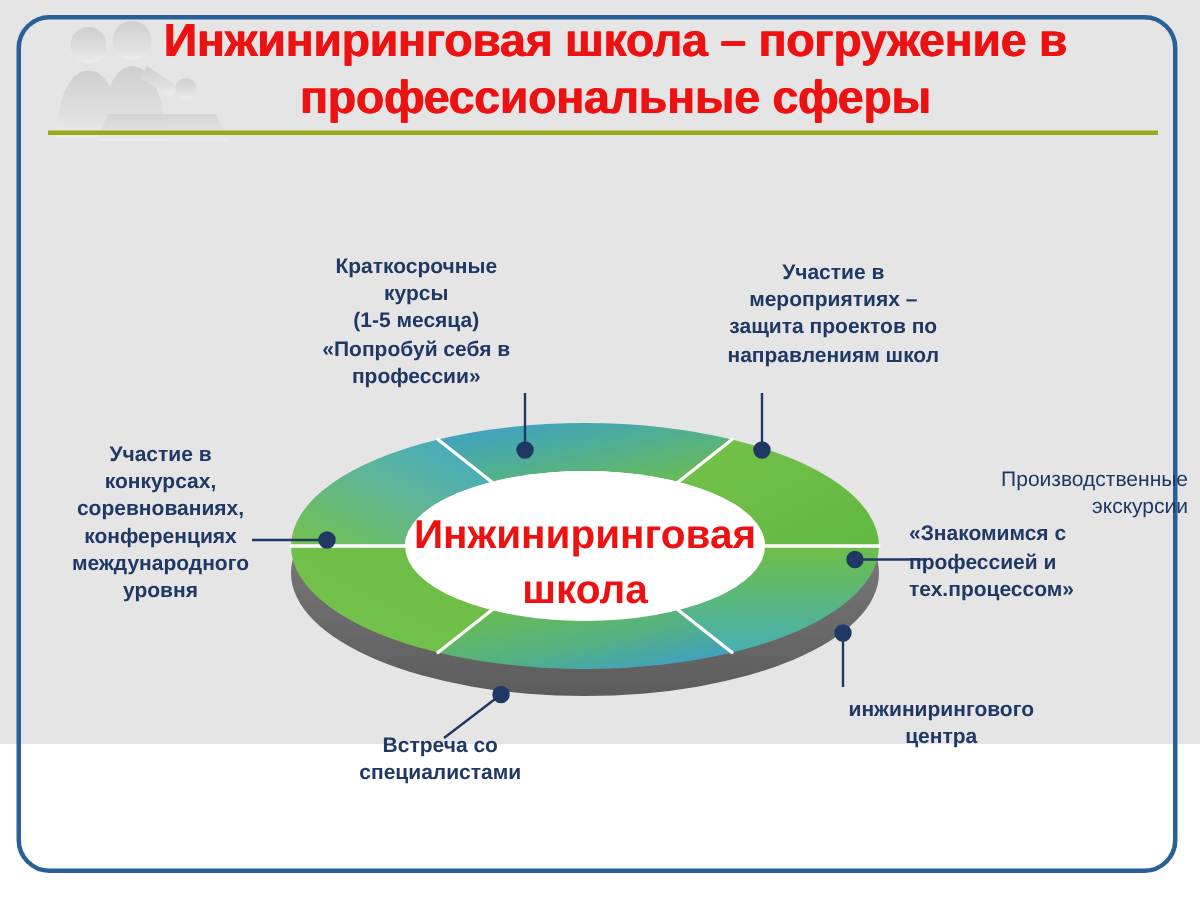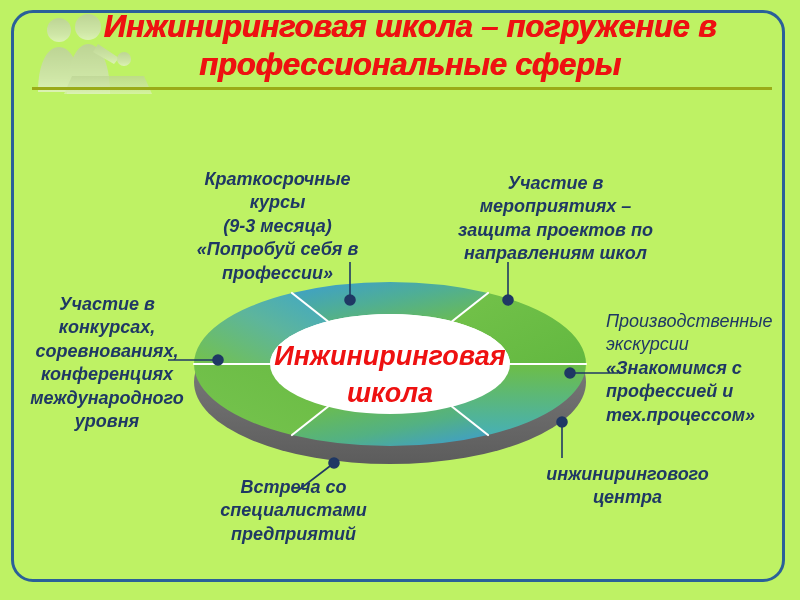--- a/index.html
+++ b/index.html
@@ -7,23 +7,22 @@
     width:800px;height:600px;
     background:#ffffff;
     font-family:"Liberation Sans", sans-serif;
     overflow:hidden;
     position:relative;
   }
 
   
   #slide{
     position:absolute;inset:0;
-    width:800px;height:600px;
-    background:#bef264;
-    font-style:italic;
+    width:800px;height:496px;
+    background:#e5e5e5;
   }
   #frame{
     position:absolute;
     left:11px;top:10px;
     width:774px;height:572px;
     border:3px solid #2A6099;
     border-radius:22px;
     box-sizing:border-box;
     pointer-events:none;
   }
@@ -77,33 +76,33 @@
     font-weight:bold;
     line-height:1.38;
     z-index:3;
   }
 
   
   .callout{
     position:absolute;
     color:#1F3864;
     font-weight:bold;
-    font-size:18px;
+    font-size:14px;
     line-height:1.3;
     z-index:5;
   }
   .callout.center{text-align:center;}
   .callout.left{text-align:left;}
-  .callout .light{font-weight:normal;}
+  .callout .light{font-weight:normal;text-align:right;}
 
   #c-courses  {left:175px; top:168px; width:205px;}
   #c-events   {left:443px; top:172px; width:225px;}
   #c-contests {left:18px;  top:293px; width:178px;}
   #c-tours    {left:606px; top:310px; width:186px;}
-  #c-meet     {left:196px; top:476px; width:195px;text-align:center;}
+  #c-meet     {left:196px; top:487px; width:195px;text-align:center;}
   #c-projects {left:520px; top:463px; width:215px;}
 
   
   #connectors{position:absolute;left:0;top:0;width:800px;height:600px;z-index:4;}
 </style>
 </head>
 <body>
 
 <div id="slide">
 
@@ -247,21 +246,21 @@
       <circle cx="334" cy="463" r="5"></circle>
 
       <line x1="562" y1="422" x2="562" y2="458"></line>
       <circle cx="562" cy="422" r="5"></circle>
     </g>
   </svg>
 
   <div id="c-courses" class="callout center">
     <div>Краткосрочные</div>
     <div>курсы</div>
-    <div>(9-3 месяца)</div>
+    <div>(1-5 месяца)</div>
     <div>«Попробуй себя в</div>
     <div>профессии»</div>
   </div>
 
   <div id="c-events" class="callout center">
     <div>Участие  в</div>
     <div>мероприятиях –</div>
     <div>защита проектов по</div>
     <div>направлениям школ</div>
   </div>
@@ -279,21 +278,20 @@
     <div class="light">Производственные</div>
     <div class="light">экскурсии</div>
     <div>«Знакомимся с</div>
     <div>профессией и</div>
     <div>тех.процессом»</div>
   </div>
 
   <div id="c-meet" class="callout center">
     <div>Встреча со</div>
     <div>специалистами</div>
-    <div>предприятий</div>
   </div>
 
   <div id="c-projects" class="callout center">
     <div>инжинирингового</div>
     <div>центра</div>
   </div>
 
 </div>
 
 </body></html>

